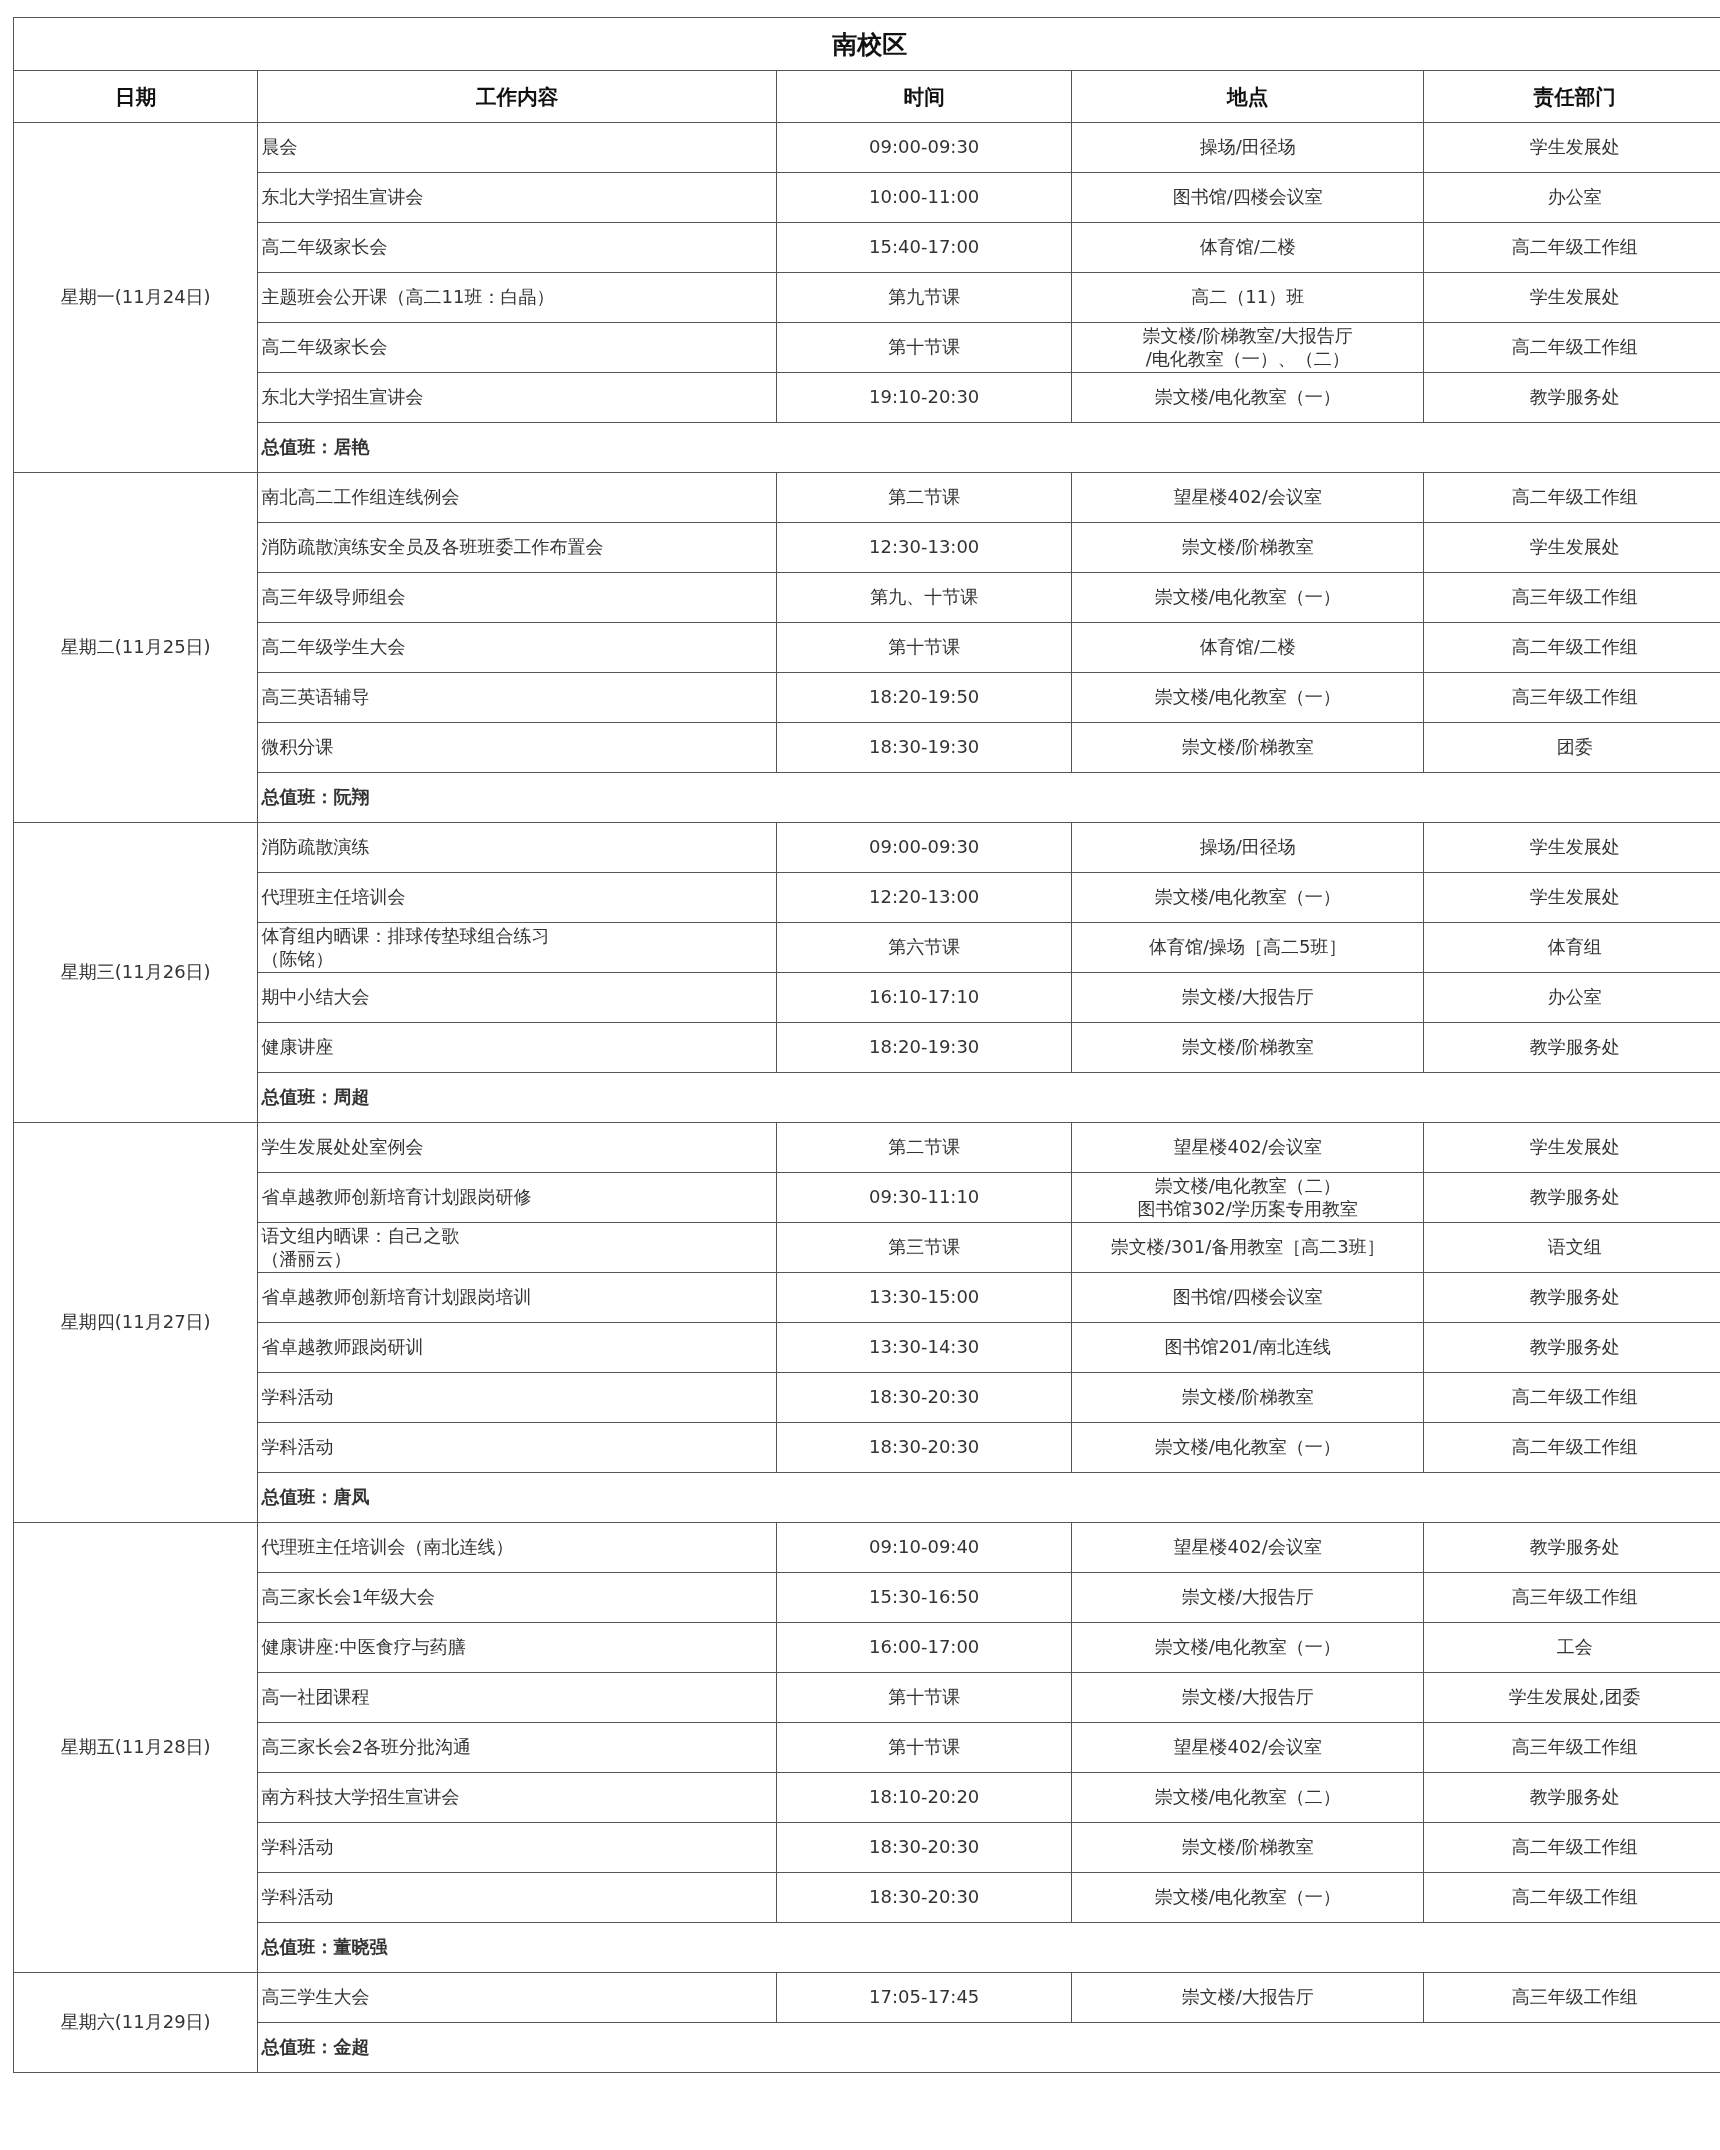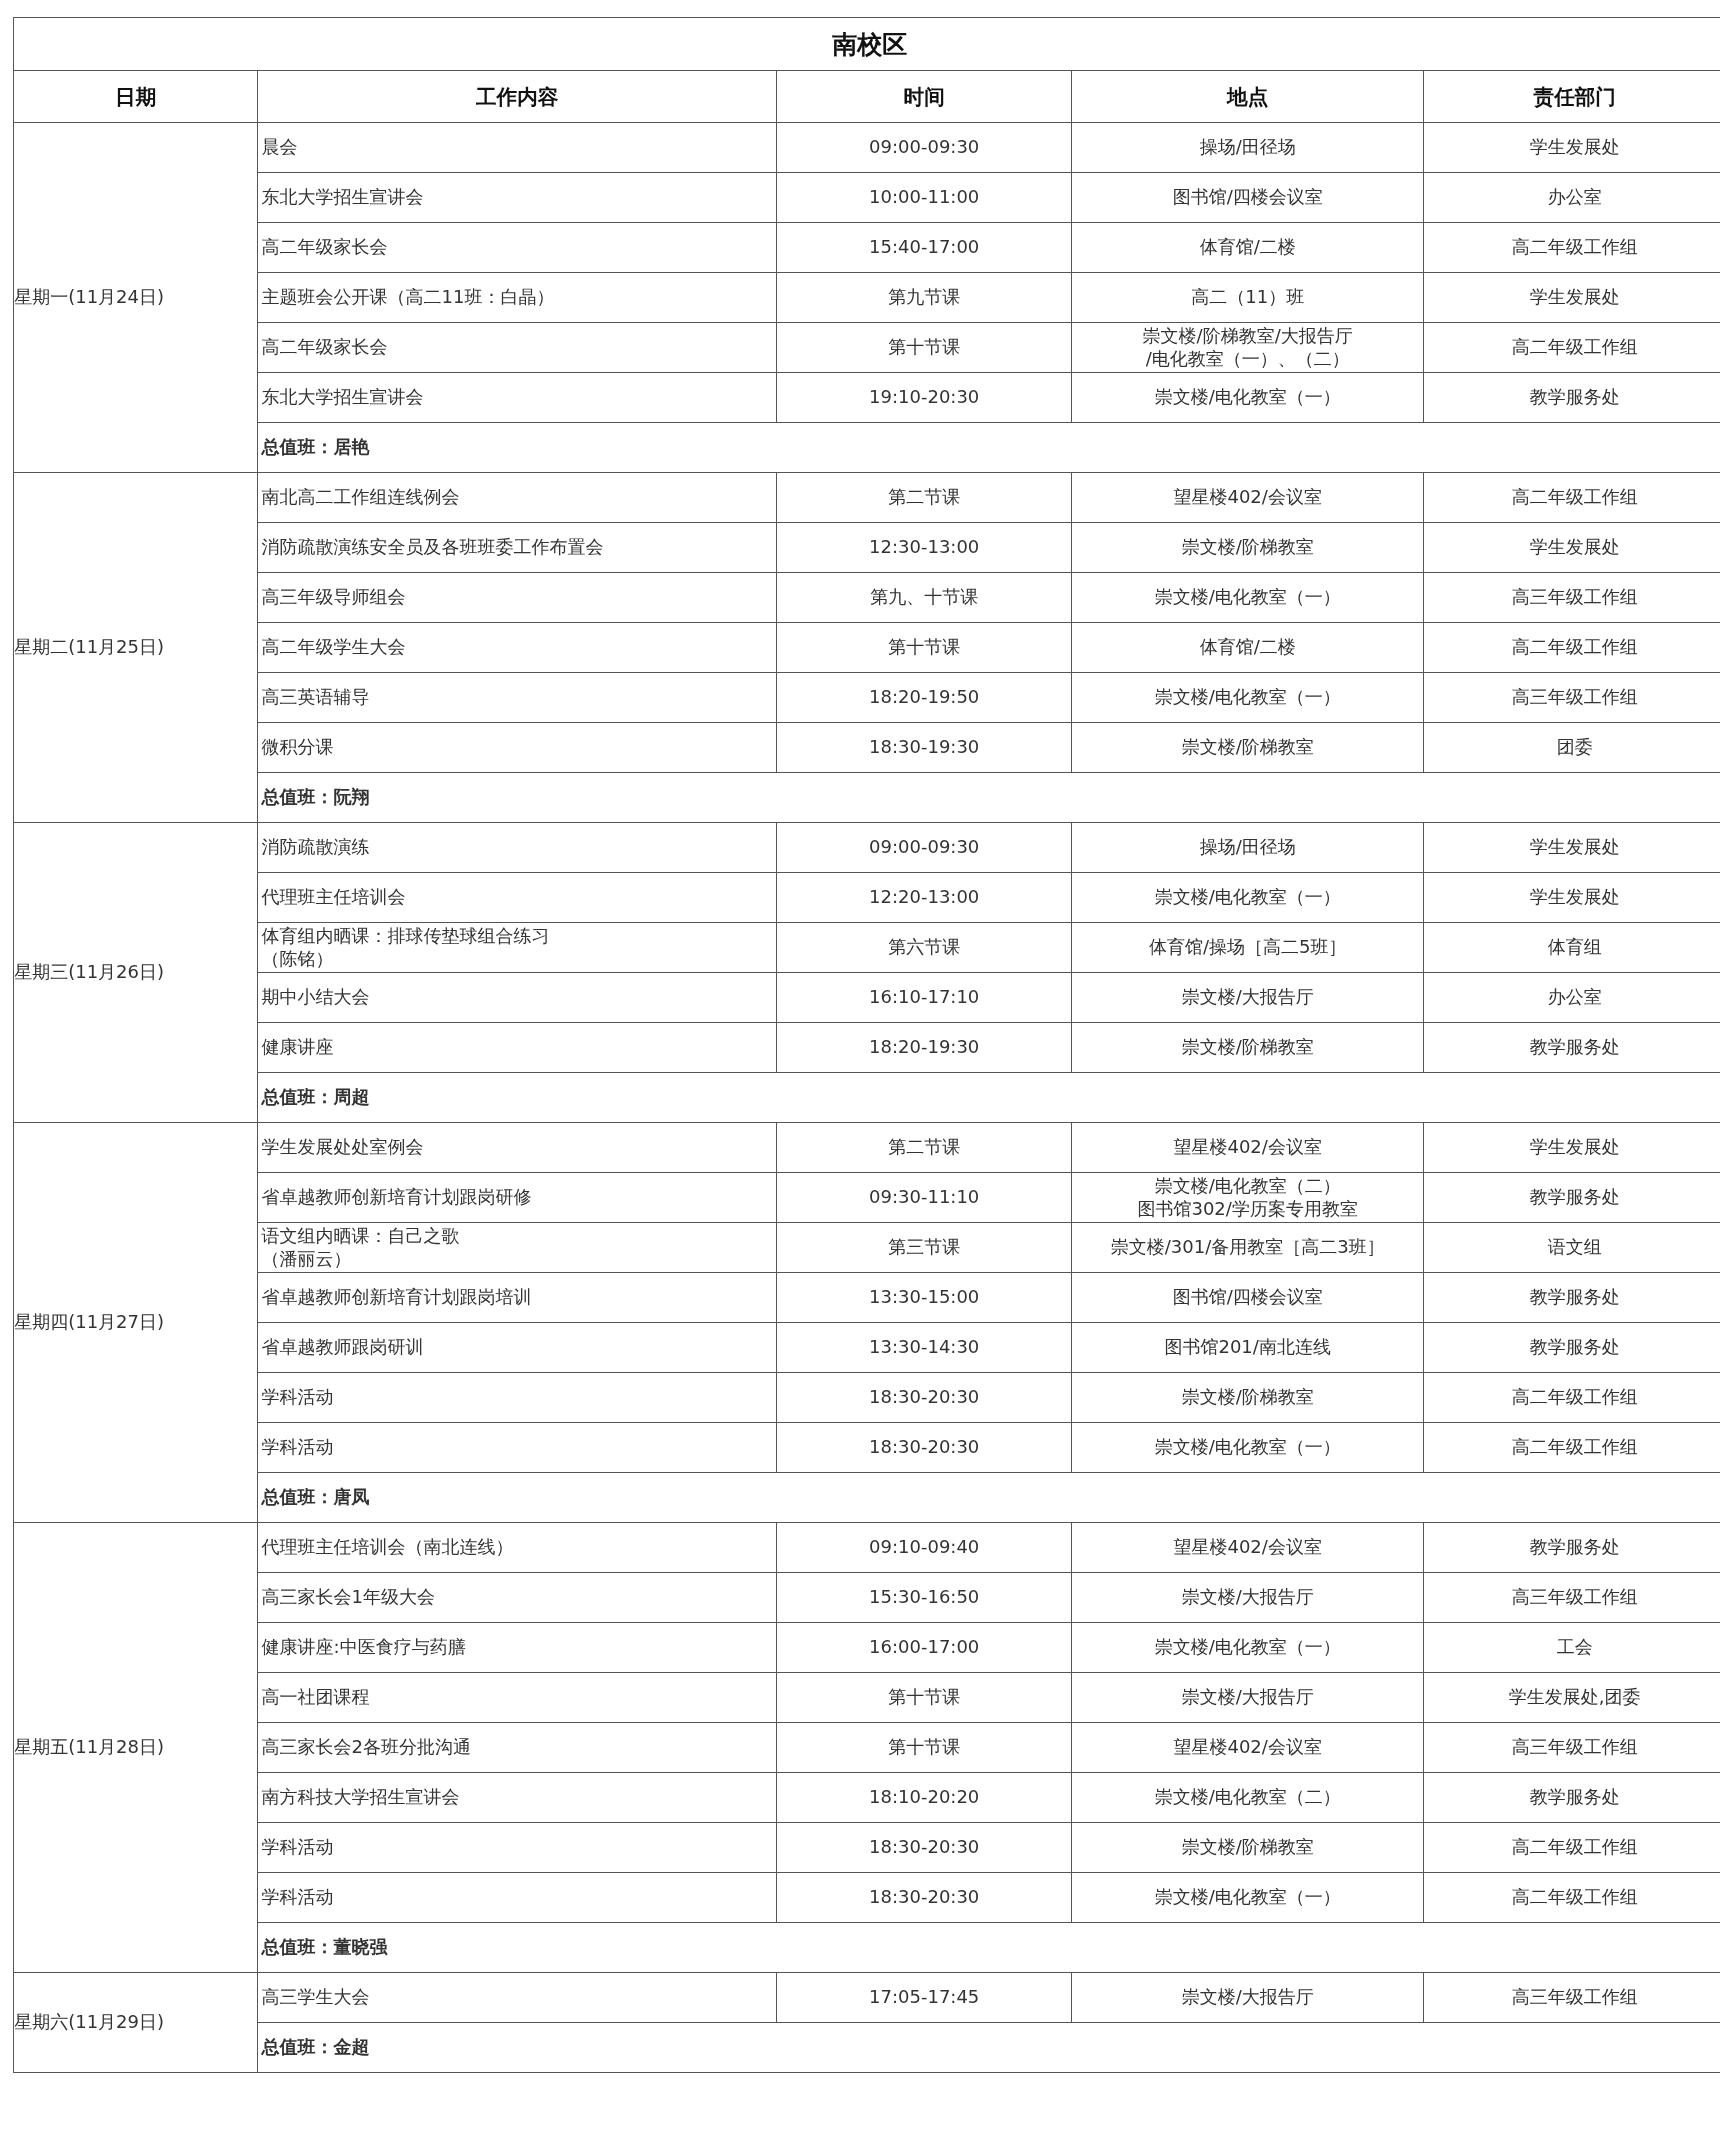--- a/index.html
+++ b/index.html
@@ -9,21 +9,21 @@
   table { border-collapse: collapse; width: 1712px; table-layout: fixed; margin-left: 8px; }
   col.c-date { width: 244px; }
   col.c-content { width: 519px; }
   col.c-time { width: 295px; }
   col.c-place { width: 352px; }
   col.c-dept { width: 302px; }
   td, th { border: 1.7px solid #555; padding: 0; font-weight: normal; }
   .title-cell { height: 52px; text-align: center; font-size: 25px; font-weight: bold; color: #111; }
   .hdr th { height: 51px; text-align: center; font-size: 20.6px; color: #111; font-weight: bold; }
   tr.row td { height: 49px; font-size: 18px; color: #333; line-height: 22.4px; }
-  td.date { text-align: left; font-size: 18px; color: #111; }
+  td.date { text-align: center; font-size: 18px; color: #111; }
   td.content { text-align: left; padding-left: 3.4px; }
   td.time, td.place, td.dept { text-align: center; }
   td.duty { text-align: left; padding-left: 3.4px; font-weight: bold; font-size: 19px; color: #111; }
 </style>
 </head>
 <body>
 
 <div class="sheet">
   <table>
     <colgroup>

